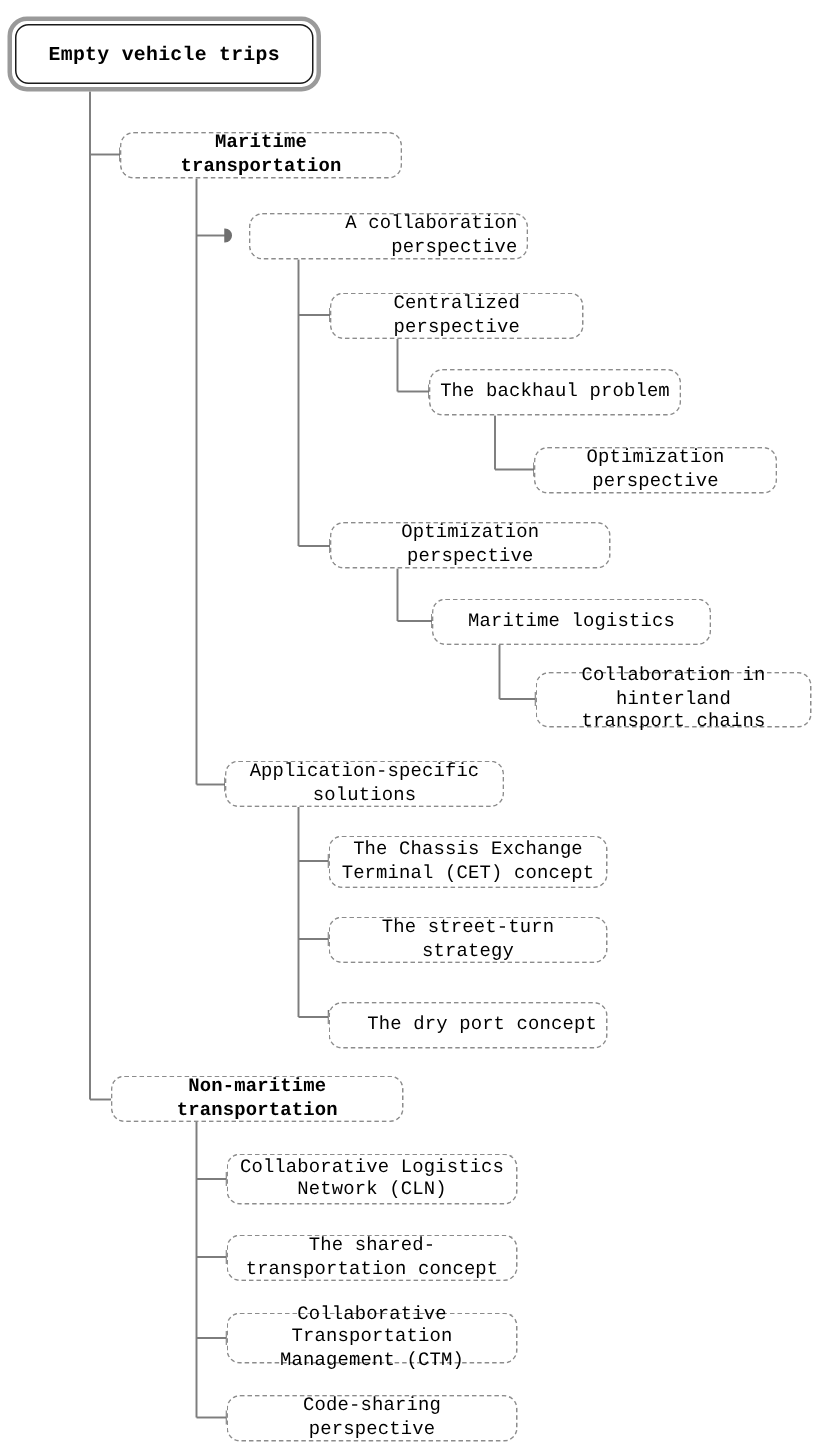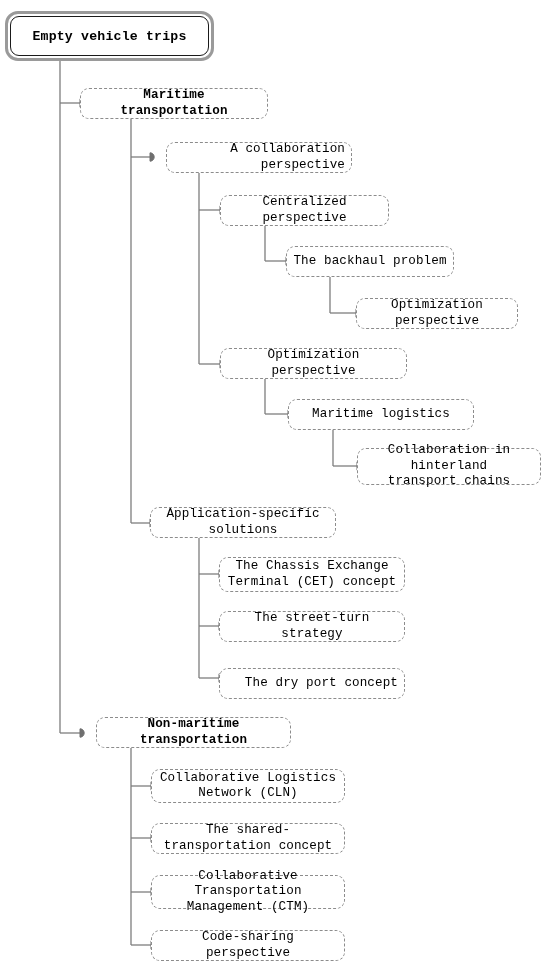--- a/index.html
+++ b/index.html
@@ -171,21 +171,21 @@
       </div>
       <div class="node" style="left: 219px; top: 557px; width: 186px; height: 35px; border-color: rgb(140, 140, 140);">
         <span>The Chassis Exchange<br>Terminal (CET) concept</span>
       </div>
       <div class="node" style="left: 219px; top: 611px; width: 186px; height: 31px; border-color: rgb(140, 140, 140);">
         <span>The street-turn strategy</span>
       </div>
       <div class="node" style="left: 219px; top: 668px; width: 186px; height: 31px; border-color: rgb(140, 140, 140); justify-content: flex-end;">
         <span>The dry port concept</span>
       </div>
-      <div class="node bold" style="left: 96px; top: 717px; width: 195px; height: 31px; border-color: rgb(140, 140, 140);">
+      <div class="node bold" style="left: 74px; top: 717px; width: 195px; height: 31px; border-color: rgb(140, 140, 140);">
         <span>Non-maritime transportation</span>
       </div>
       <div class="node" style="left: 151px; top: 769px; width: 194px; height: 34px; border-color: rgb(140, 140, 140);">
         <span>Collaborative Logistics<br>Network (CLN)</span>
       </div>
       <div class="node" style="left: 151px; top: 823px; width: 194px; height: 31px; border-color: rgb(140, 140, 140);">
         <span>The shared-transportation concept</span>
       </div>
       <div class="node" style="left: 151px; top: 875px; width: 194px; height: 34px; border-color: rgb(140, 140, 140);">
         <span>Collaborative Transportation<br>Management (CTM)</span>

